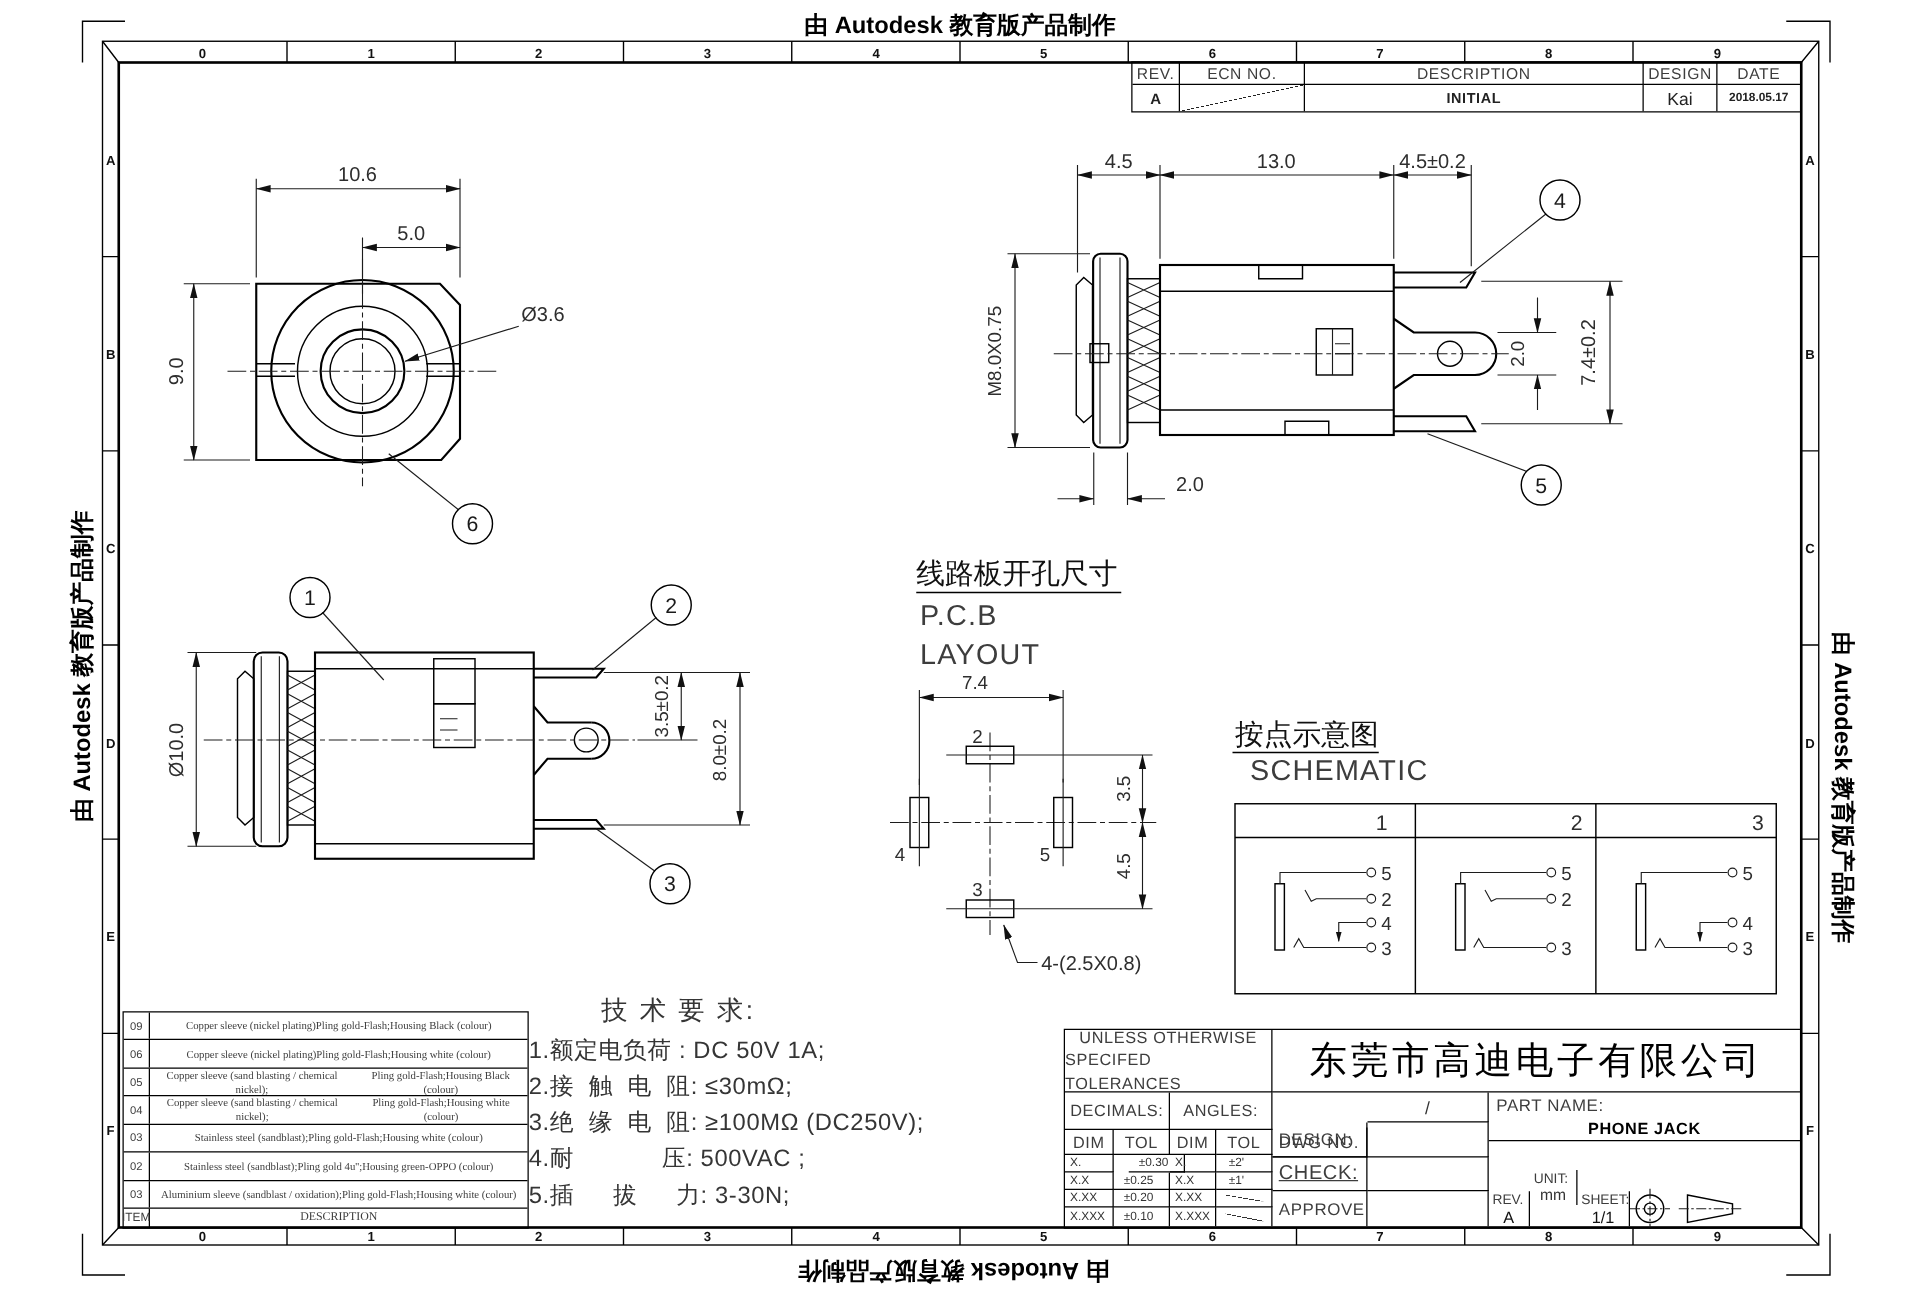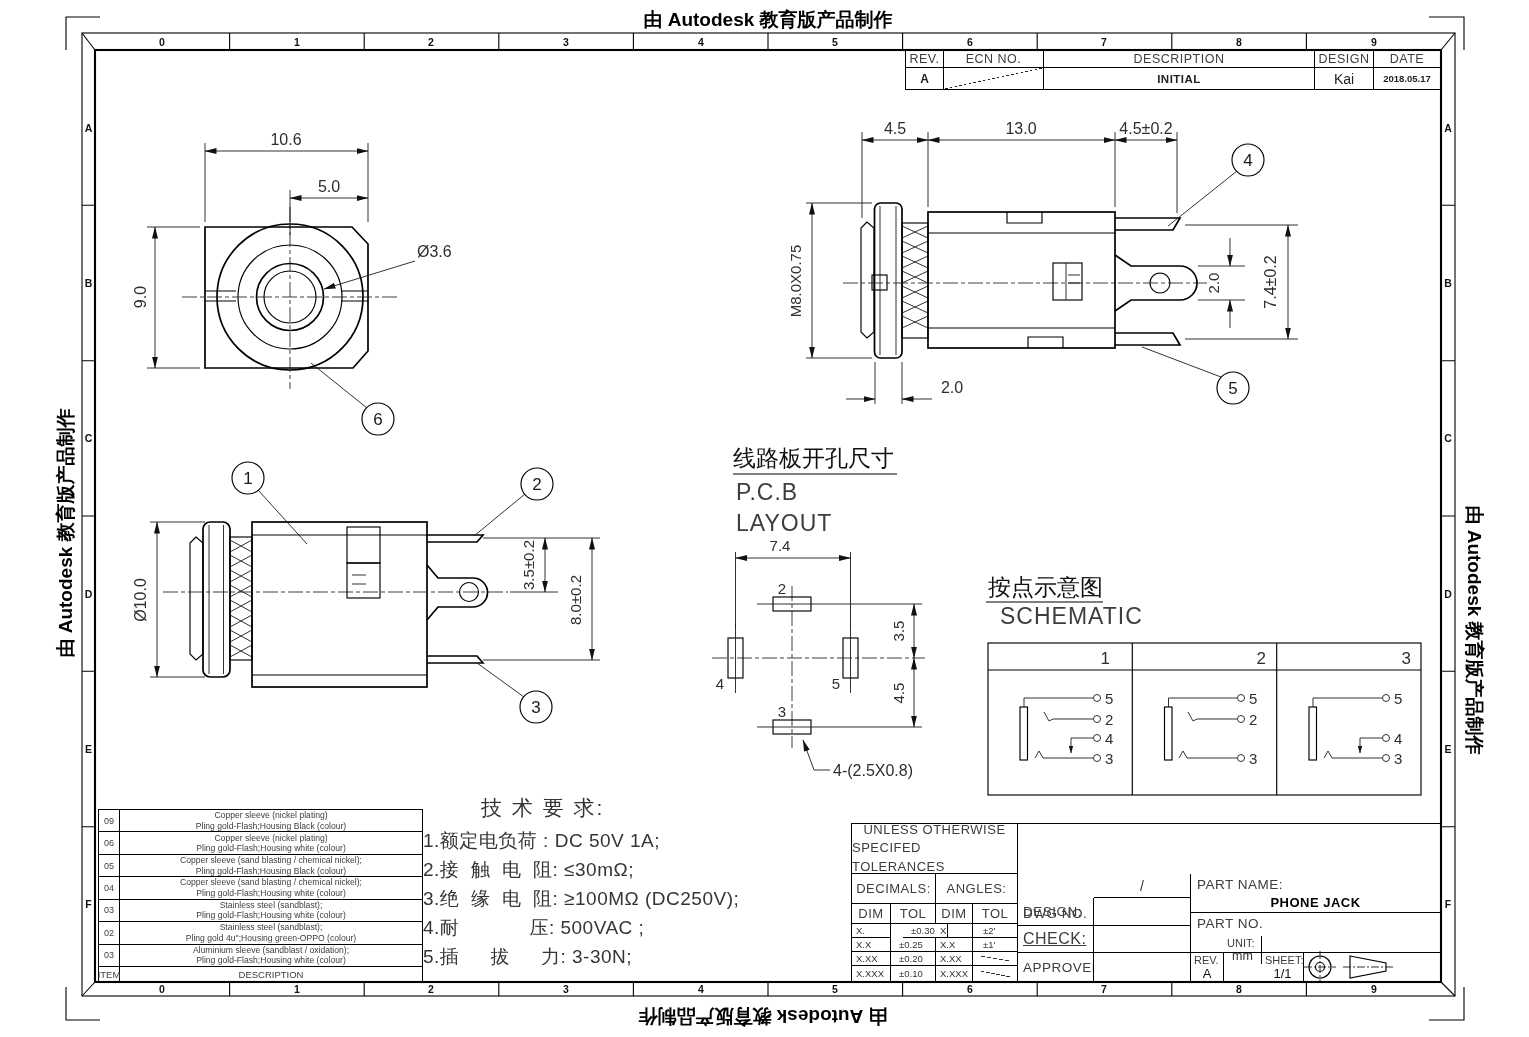--- a/index.html
+++ b/index.html
@@ -32,22 +32,22 @@
   .rh{font-size:12.5px;color:#3d3d3d;letter-spacing:0.5px;}
   .rbr{border-right:1px solid #000;}
   .rbb{border-bottom:1px solid #000;}
   .ecn-diag{background-image:linear-gradient(to bottom right,transparent 49.4%,#222 49.4%,#222 50.6%,transparent 50.6%);}
   
   #item-table{left:98px;top:809px;width:325px;height:174px;border:1.4px solid #000;display:flex;flex-direction:column;}
   .it-row{flex:1;display:flex;border-bottom:1px solid #000;min-height:0;}
   .it-row:last-child{border-bottom:none;flex:0 0 15px;}
   .it-no{width:20px;border-right:1px solid #000;display:flex;align-items:center;justify-content:center;
          font-size:9px;color:#3d3d3d;}
-  .it-desc{flex:1;display:flex;flex-direction:column;align-items:center;justify-content:center;
-         font-size:8.6px;line-height:1.22;color:#3d3d3d;text-align:center;}
+  .it-desc{flex:1;display:flex;flex-direction:row;align-items:center;justify-content:center;
+         font-size:8.6px;line-height:1.22;color:#3d3d3d;text-align:center;font-family:Liberation Serif, serif;}
   .it-foot{font-size:9.5px;color:#3d3d3d;}
   
   #tech{left:423px;top:794px;width:442px;color:#353535;}
   #tech .tr-title{font-size:21px;margin-left:58px;letter-spacing:2px;margin-bottom:4px;}
   #tech .tr-item{font-size:19px;line-height:29px;white-space:pre;letter-spacing:0.5px;}
   
   #title-block{left:851px;top:823px;width:590px;height:160px;border:1.6px solid #000;}
   #title-block .c{position:absolute;box-sizing:border-box;overflow:hidden;}
   .br1{border-right:1px solid #000;} .bb1{border-bottom:1px solid #000;}
   .cen{display:flex;align-items:center;justify-content:center;}
@@ -441,20 +441,21 @@
   <div class="tr-item">5.插　  拔　  力: 3-30N;</div>
 </div>
 
 <div id="title-block" class="ov">
 
   <div class="c br1 bb1" style="left:0;top:0;width:166px;height:50px;display:flex;flex-direction:column;align-items:center;justify-content:center;line-height:1.4;">
     <span class="lab">UNLESS OTHERWISE</span>
     <span class="lab">SPECIFED TOLERANCES</span>
   </div>
 
+  <div class="c bb1 cen" style="left:166px;top:0;right:0;height:50px;font-size:30px;letter-spacing:3px;color:#000;font-family:'Liberation Serif',serif;">东莞市高迪电子有限公司</div>
 
   <div class="c br1 bb1 cen lab" style="left:0;top:50px;width:84px;height:30px;">DECIMALS:</div>
   <div class="c br1 bb1 cen lab" style="left:84px;top:50px;width:82px;height:30px;">ANGLES:</div>
 
   <div class="c br1 bb1 cen lab" style="left:0;top:80px;width:39px;height:20px;">DIM</div>
   <div class="c br1 bb1 cen lab" style="left:39px;top:80px;width:45px;height:20px;">TOL</div>
   <div class="c br1 bb1 cen lab" style="left:84px;top:80px;width:37px;height:20px;">DIM</div>
   <div class="c br1 bb1 cen lab" style="left:121px;top:80px;width:45px;height:20px;">TOL</div>
 
   <div class="c br1 bb1 tolv" style="left:0;top:100px;width:39px;height:14px;">X.</div>
@@ -480,23 +481,20 @@
   <div class="c br1 bb1" style="left:242px;top:74px;width:97px;height:28px;"></div>
   <div class="c br1 bb1 lab" style="left:166px;top:102px;width:76px;height:27px;display:flex;align-items:center;padding-left:5px;font-size:16px;text-decoration:underline;">CHECK:</div>
   <div class="c br1 bb1" style="left:242px;top:102px;width:97px;height:27px;"></div>
   <div class="c br1 lab" style="left:166px;top:129px;width:76px;height:28px;display:flex;align-items:center;padding-left:5px;font-size:13.5px;">APPROVED</div>
   <div class="c br1" style="left:242px;top:129px;width:97px;height:28px;"></div>
 
   <div class="c bb1" style="left:339px;top:50px;right:0;height:39px;">
     <div class="lab" style="padding:3px 12px 0 6px;font-size:13.5px;">PART NAME:</div>
     <div style="text-align:center;font-size:13px;font-weight:bold;color:#000;letter-spacing:0.5px;margin-top:3px;">PHONE JACK</div>
   </div>
-  <div class="c bb1" style="left:339px;top:89px;right:0;height:40px;">
-    <div class="lab" style="padding:3px 0 0 6px;font-size:13.5px;">PART NO.</div>
-  </div>
 
   <div class="c br1" style="left:339px;top:129px;width:33px;height:28px;">
     <div class="lab-sm" style="padding:1px 0 0 3px;">REV.</div>
     <div style="text-align:center;font-size:13px;color:#111;">A</div>
   </div>
   <div class="c br1" style="left:372px;top:112px;width:38px;height:28px;">
     <div class="lab-sm" style="padding:1px 0 0 3px;">UNIT:</div>
     <div style="text-align:center;font-size:12.5px;color:#333;">mm</div>
   </div>
   <div class="c br1" style="left:410px;top:129px;width:42px;height:28px;">

